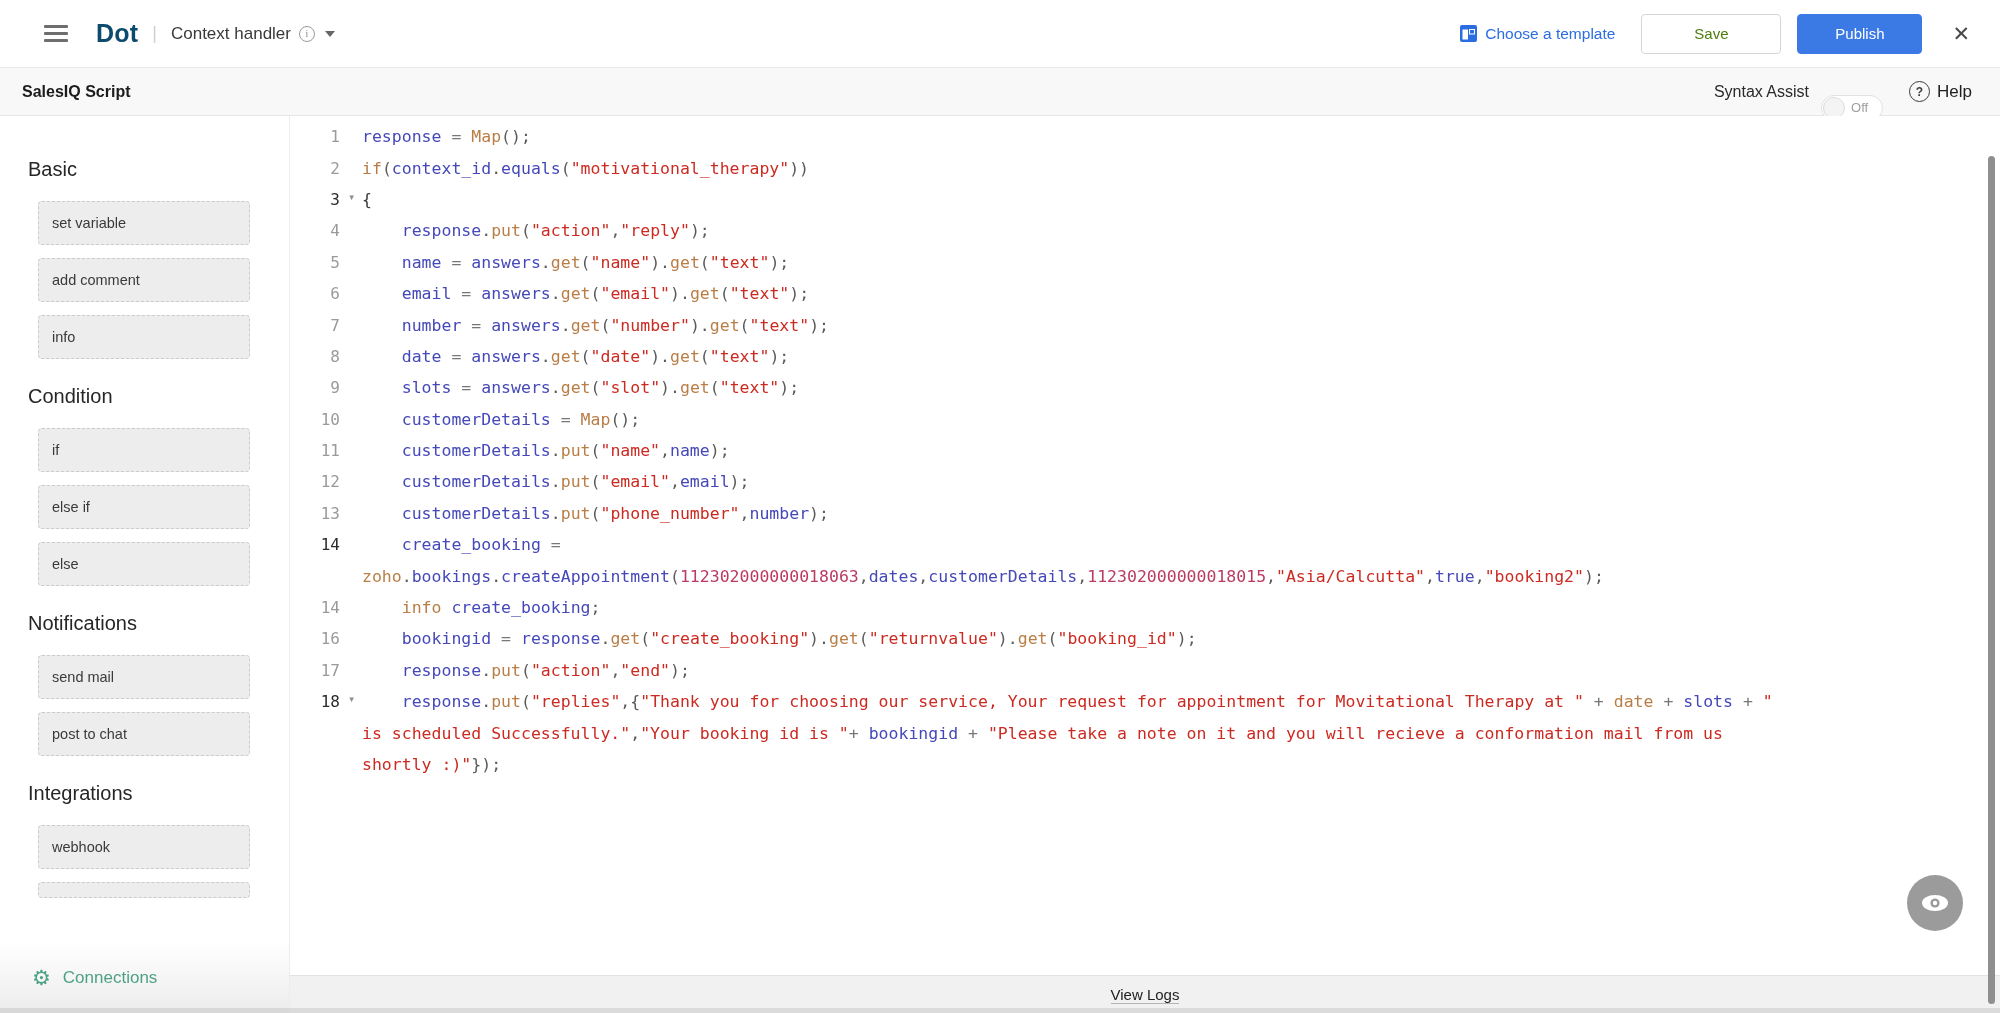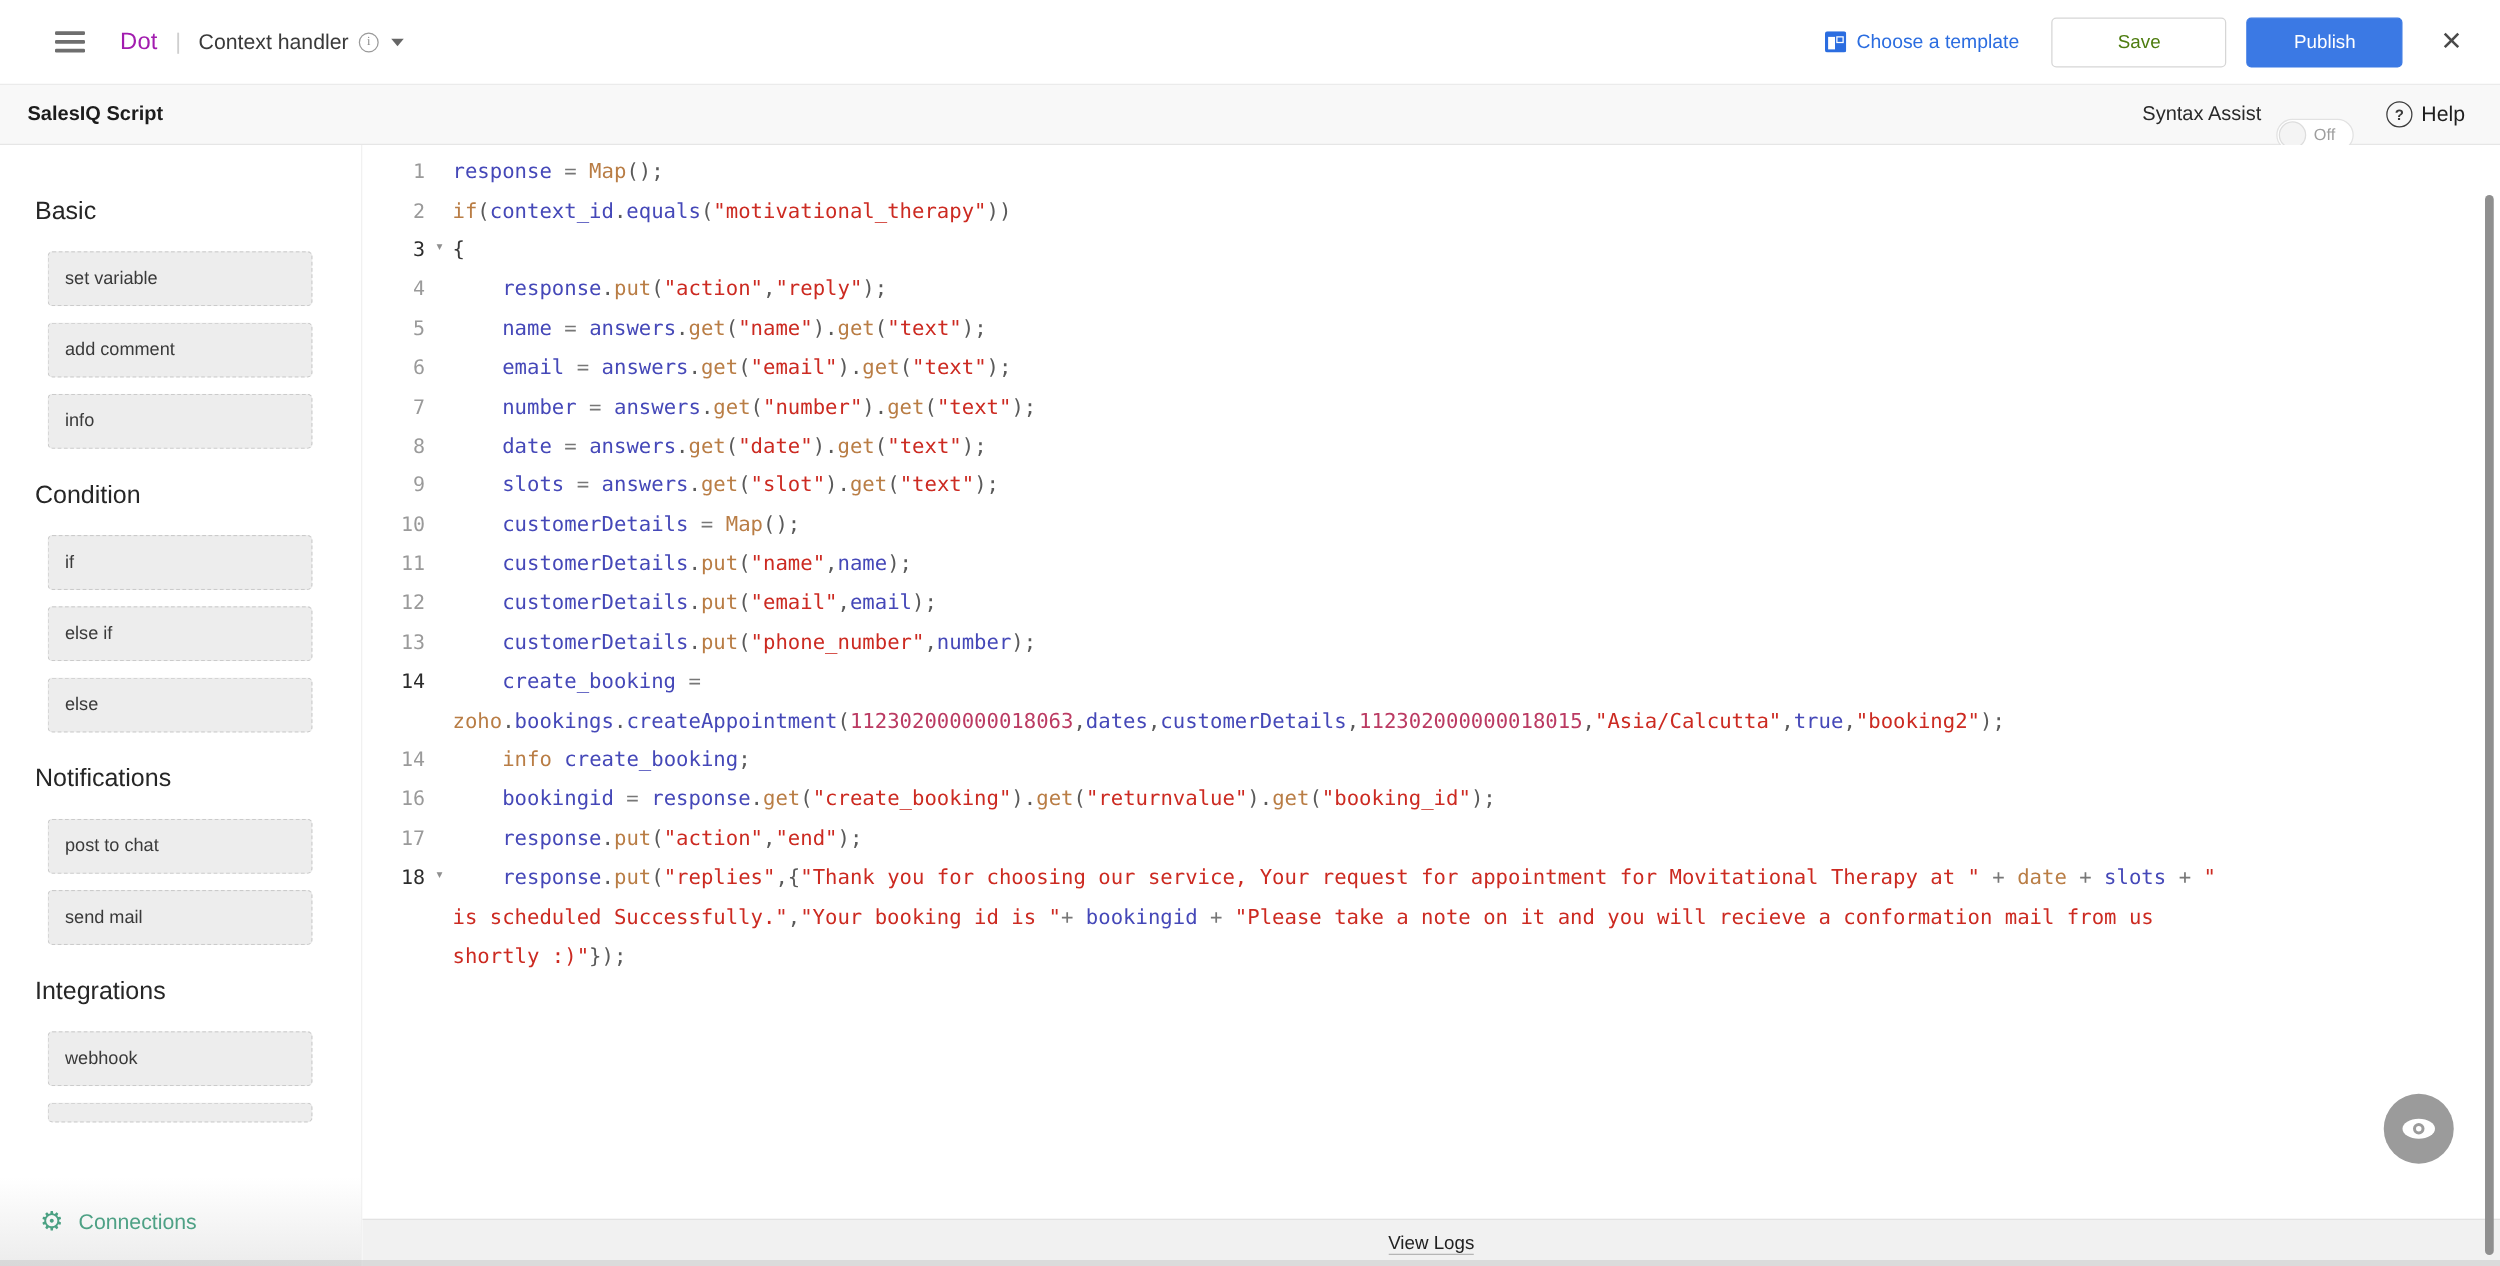--- a/index.html
+++ b/index.html
@@ -5,21 +5,21 @@
   html,body{margin:0;padding:0;width:2000px;height:1013px;overflow:hidden;background:#fff;
     font-family:"Liberation Sans", sans-serif;}
   *{box-sizing:border-box;}
 
   
   .topbar{height:68px;background:#fff;border-bottom:1px solid #ebebeb;display:flex;align-items:center;
     justify-content:space-between;padding:0 30px 0 44px;}
   .tb-left{display:flex;align-items:center;}
   .hamburger{width:24px;display:flex;flex-direction:column;gap:4px;cursor:pointer;margin-right:28px;}
   .hamburger span{display:block;height:3px;background:#6e6e6e;border-radius:1px;}
-  .bot-name{font-size:19px;font-weight:400;color:#a21caf;letter-spacing:.2px;}
+  .bot-name{font-size:25px;font-weight:700;color:#0c4a6e;letter-spacing:.2px;}
   .tb-sep{color:#cfcfcf;font-size:18px;margin:0 14px;}
   .page-title{font-size:17px;color:#3a3a3a;}
   .info-icon{width:16px;height:16px;border:1px solid #9a9a9a;border-radius:50%;display:inline-flex;
     align-items:center;justify-content:center;font-size:10px;color:#8a8a8a;margin-left:8px;
     font-family:"Liberation Serif",serif;}
   .caret-down{width:0;height:0;border-left:5px solid transparent;border-right:5px solid transparent;
     border-top:6px solid #666;margin-left:10px;display:inline-block;}
   .tb-right{display:flex;align-items:center;}
   .tpl-link{display:flex;align-items:center;gap:8px;color:#2b6de0;font-size:15.5px;font-weight:500;
     cursor:pointer;margin-right:26px;}
@@ -136,22 +136,22 @@
     <div>
         <div class="sb-heading">Basic</div>
         <div class="sb-item">set variable</div>
         <div class="sb-item">add comment</div>
         <div class="sb-item">info</div>
         <div class="sb-heading">Condition</div>
         <div class="sb-item">if</div>
         <div class="sb-item">else if</div>
         <div class="sb-item">else</div>
         <div class="sb-heading">Notifications</div>
+        <div class="sb-item">send mail</div>
         <div class="sb-item">post to chat</div>
-        <div class="sb-item">send mail</div>
         <div class="sb-heading">Integrations</div>
         <div class="sb-item">webhook</div>
         <div class="sb-item partial"></div>
       </div>
     <div class="connections">
       <span class="gear-glyph">⚙</span>
       <span class="connections-label">Connections</span>
     </div>
   </div>
 

